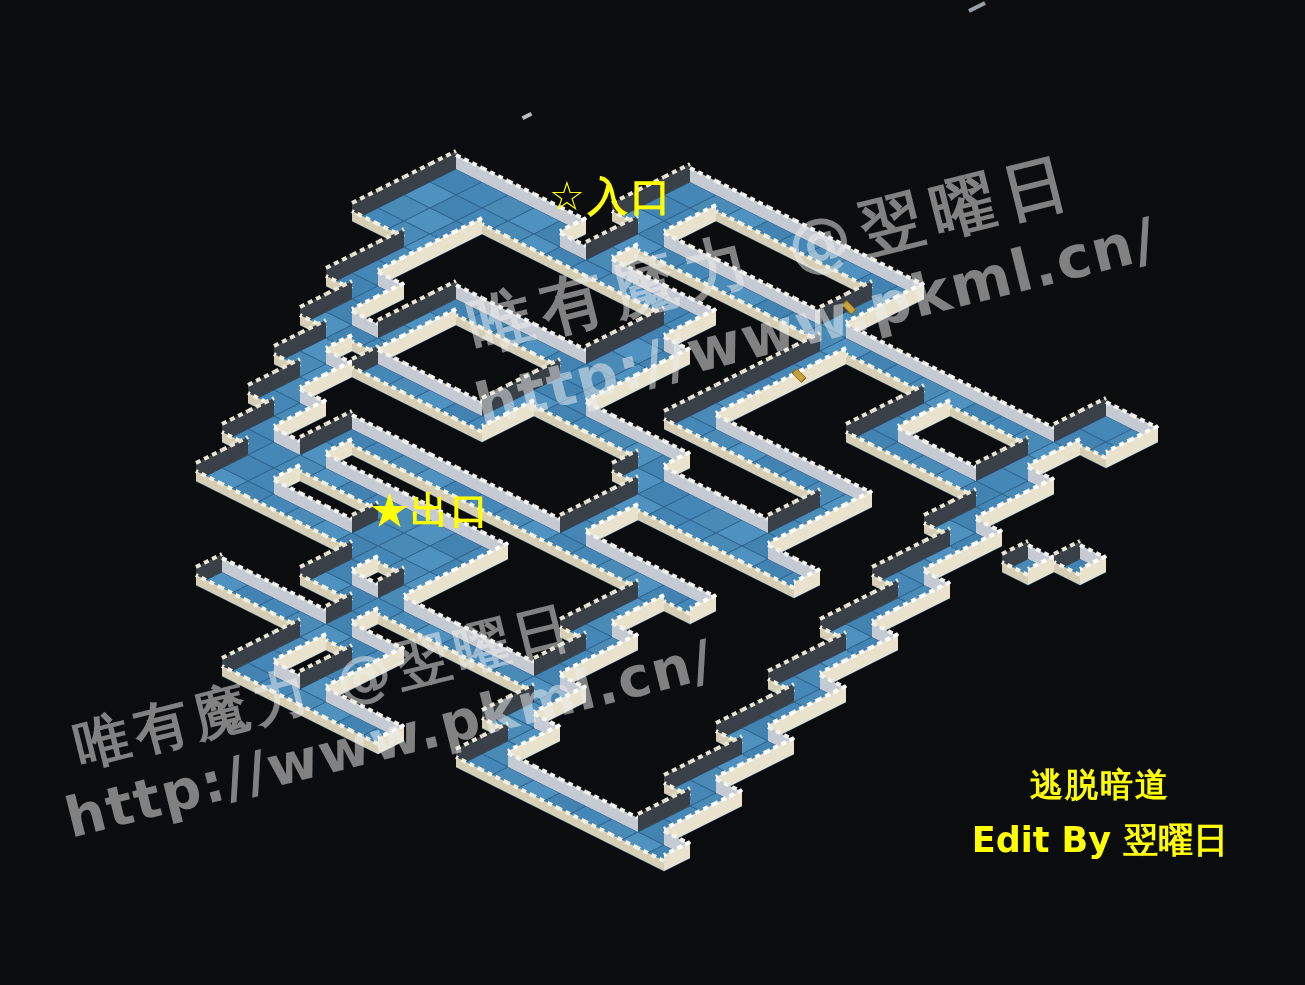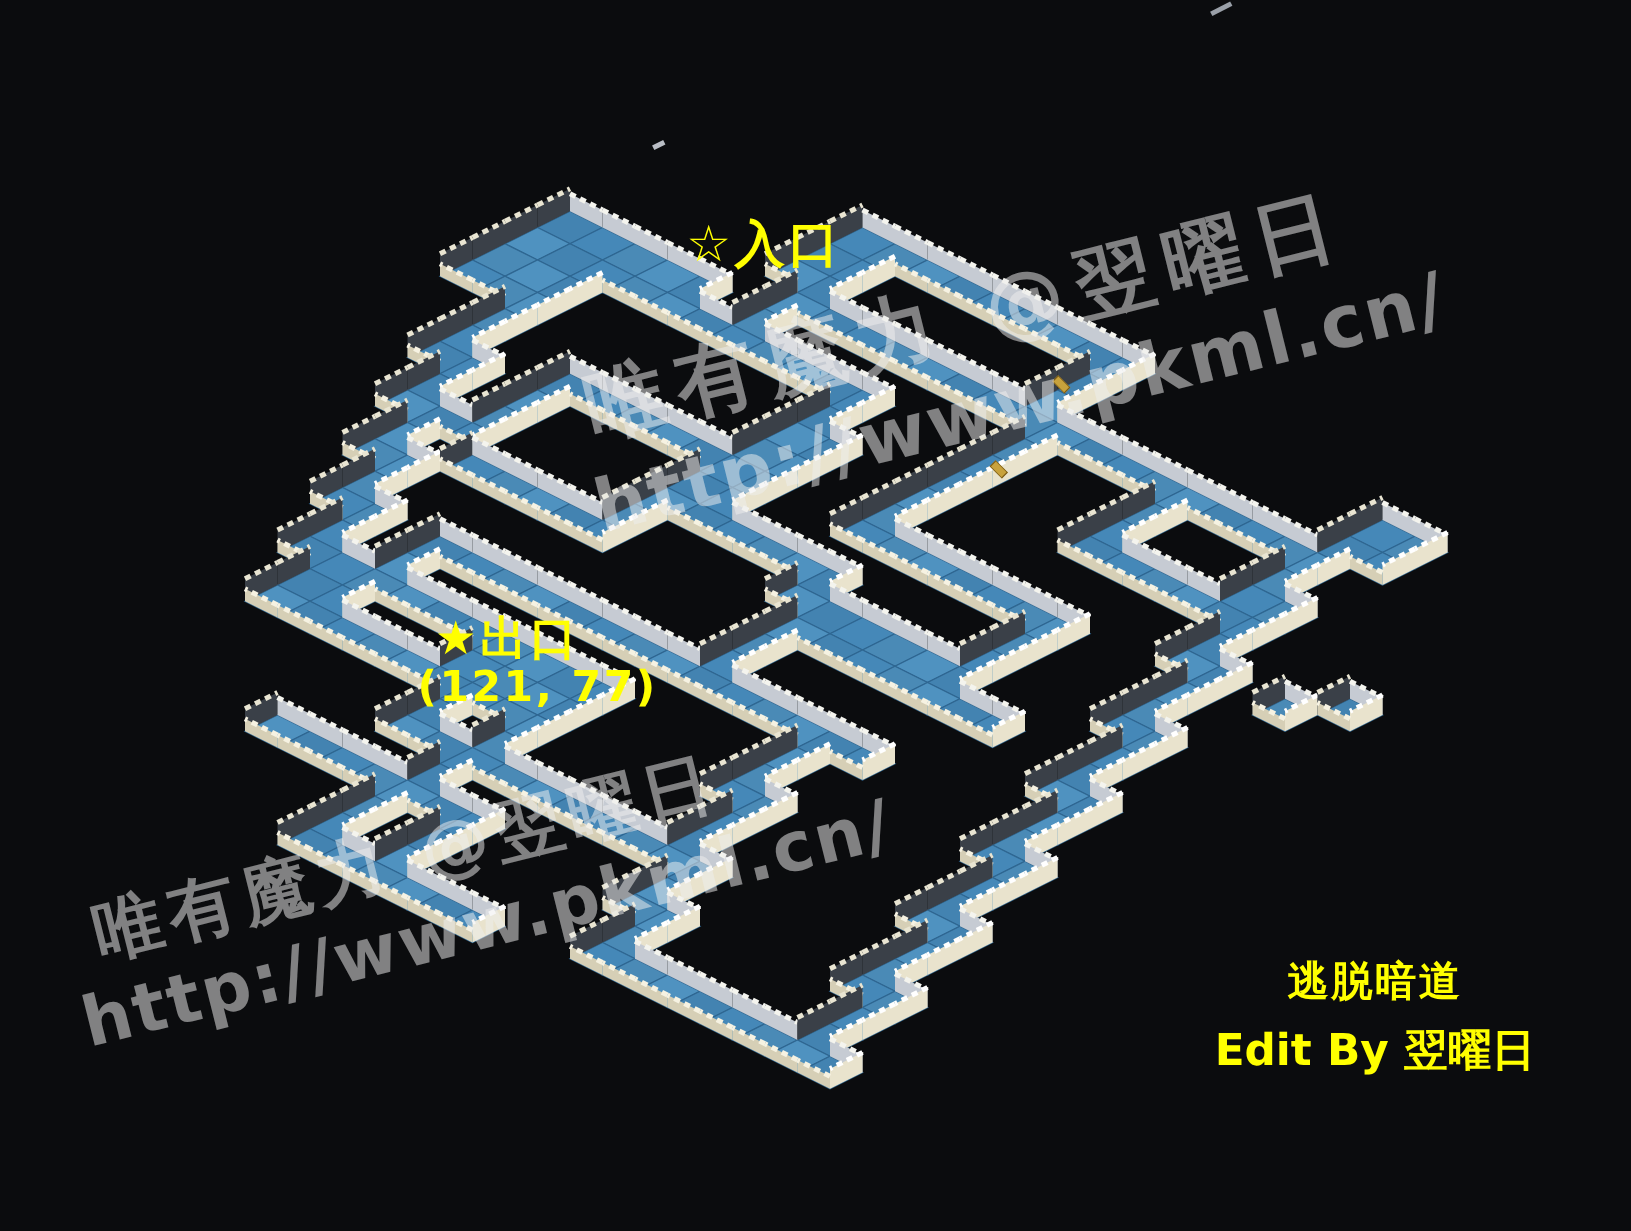--- a/index.html
+++ b/index.html
@@ -7,21 +7,21 @@
     position:relative;width:1305px;height:985px;overflow:hidden;
     background:#0b0c0e;
     font-family:"DejaVu Sans", sans-serif;
   }
   #maze-svg{position:absolute;left:0;top:0;}
   .map-label{
     position:absolute;color:#ffff00;font-weight:bold;white-space:nowrap;
     font-family:"DejaVu Sans", sans-serif;line-height:1;
   }
   .entrance-label{left:549px;top:176px;font-size:40px;letter-spacing:3px;}
-  .exit-label{left:348px;top:492px;font-size:37px;letter-spacing:3px;}
+  .exit-label{left:371px;top:492px;font-size:37px;letter-spacing:3px;font-family:Liberation Serif, serif;}
   .exit-coords{left:334px;top:533px;font-size:34px;letter-spacing:2px;}
   .caption{
     position:absolute;left:950px;top:752px;width:300px;text-align:center;
     color:#ffff00;font-weight:bold;
   }
   .caption-line1{font-size:35px;letter-spacing:1px;}
   .caption-line2{font-size:33px;margin-top:11px;letter-spacing:2px;}
   .caption-line3{font-size:35px;margin-top:9px;}
   .watermark{
     position:absolute;color:rgba(238,238,238,0.52);font-weight:bold;
@@ -1211,20 +1211,19 @@
 
   <div class="watermark wm-bl">
     <div class="wm-line1">唯有魔力 @翌曜日</div>
     <div class="wm-line2">http://www.pkml.cn/</div>
   </div>
 
   <div class="map-label entrance-label">☆入口</div>
 
   <div class="map-label exit-label">★出口</div>
 
-  <div class="map-label exit-coords">(121, 77)</div>
 
   <div class="caption">
     <div class="caption-line2">逃脱暗道</div>
     <div class="caption-line3">Edit By 翌曜日</div>
   </div>
 
 </div>
 
 </body></html>

